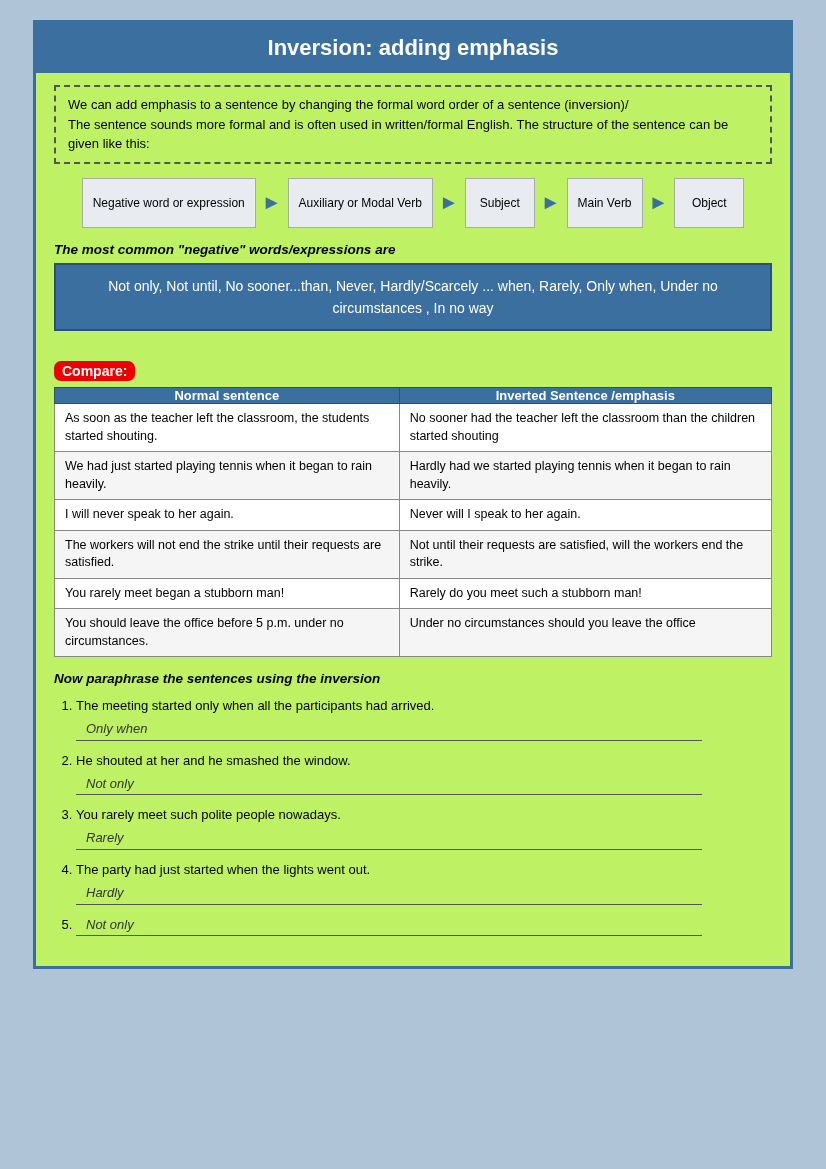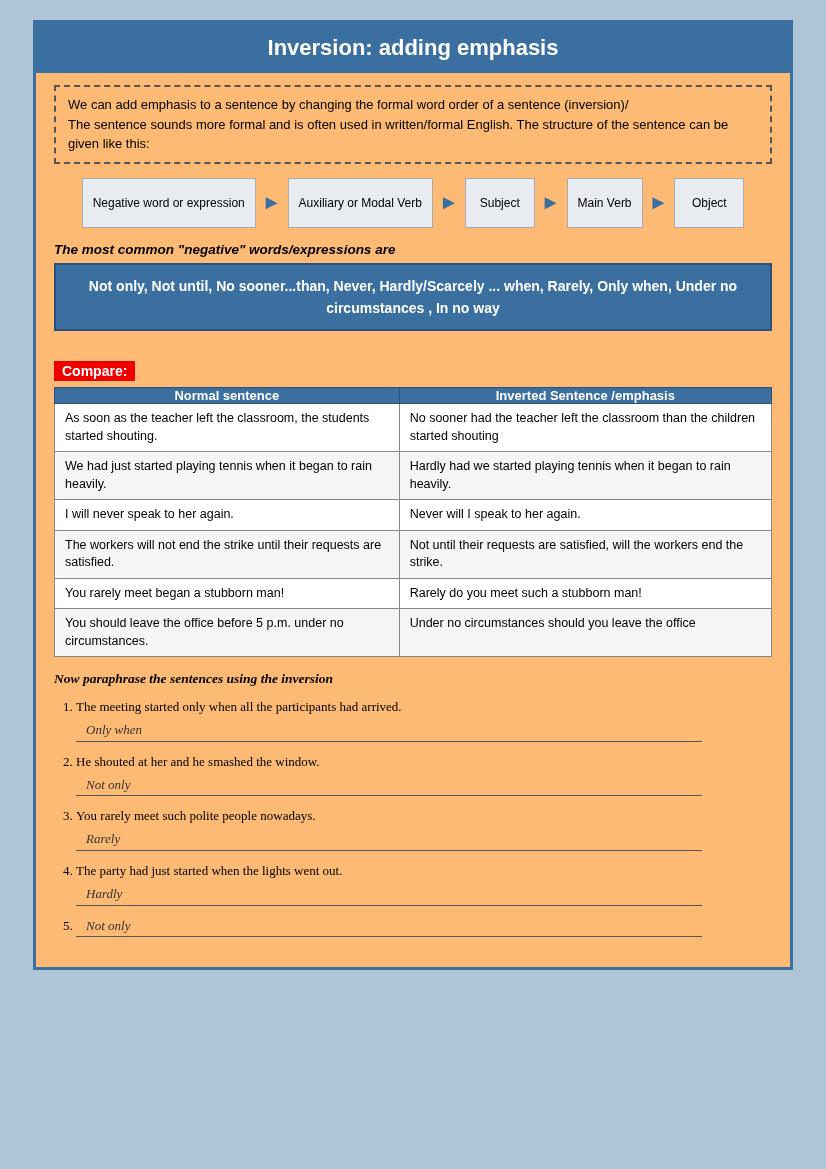--- a/index.html
+++ b/index.html
@@ -7,21 +7,21 @@
       background: #b0c4d8;
       display: flex;
       justify-content: center;
       align-items: flex-start;
       min-height: 100vh;
       padding: 20px;
       font-family: Arial, sans-serif;
     }
     .page {
       width: 760px;
-      background: #fdba74;
+      background: #bef264;
       border: 3px solid #3a6fa0;
       padding: 0 0 20px 0;
     }
     .title-bar {
       background: #3a6fa0;
       color: #fff;
       text-align: center;
       font-size: 22px;
       font-weight: bold;
       padding: 12px 10px;
@@ -63,37 +63,38 @@
       font-size: 13.5px;
       font-weight: bold;
       font-style: italic;
     }
     .negative-words-box {
       background: #3a6fa0;
       color: #fff;
       margin: 6px 18px 30px 18px;
       padding: 10px 14px;
       font-size: 14px;
-      font-weight: bold;
+      font-weight: normal;
       text-align: center;
       line-height: 1.6;
       border: 2px solid #2a5080;
     }
     .compare-label {
       margin: 8px 18px 6px 18px;
       display: flex;
       align-items: center;
       gap: 4px;
     }
     .compare-text {
       background: #e00;
       color: #fff;
       font-size: 14px;
       font-weight: bold;
       padding: 2px 8px;
+      border-radius: 7px;
     }
     .compare-table {
       margin: 0 18px 14px 18px;
       border-collapse: collapse;
       width: calc(100% - 36px);
       font-size: 12.5px;
     }
     .compare-table th {
       background: #3a6fa0;
       color: #fff;
@@ -109,21 +110,20 @@
       line-height: 1.4;
     }
     .compare-table tr:nth-child(even) td {
       background: #f5f5f5;
     }
     .compare-table tr:nth-child(odd) td {
       background: #fff;
     }
     .exercise-section {
       margin: 10px 18px 0 18px;
-      font-family: Liberation Serif, serif;
     }
     .exercise-heading {
       font-size: 13.5px;
       font-weight: bold;
       font-style: italic;
       margin-bottom: 10px;
     }
     .exercise-list {
       list-style: decimal;
       padding-left: 22px;

